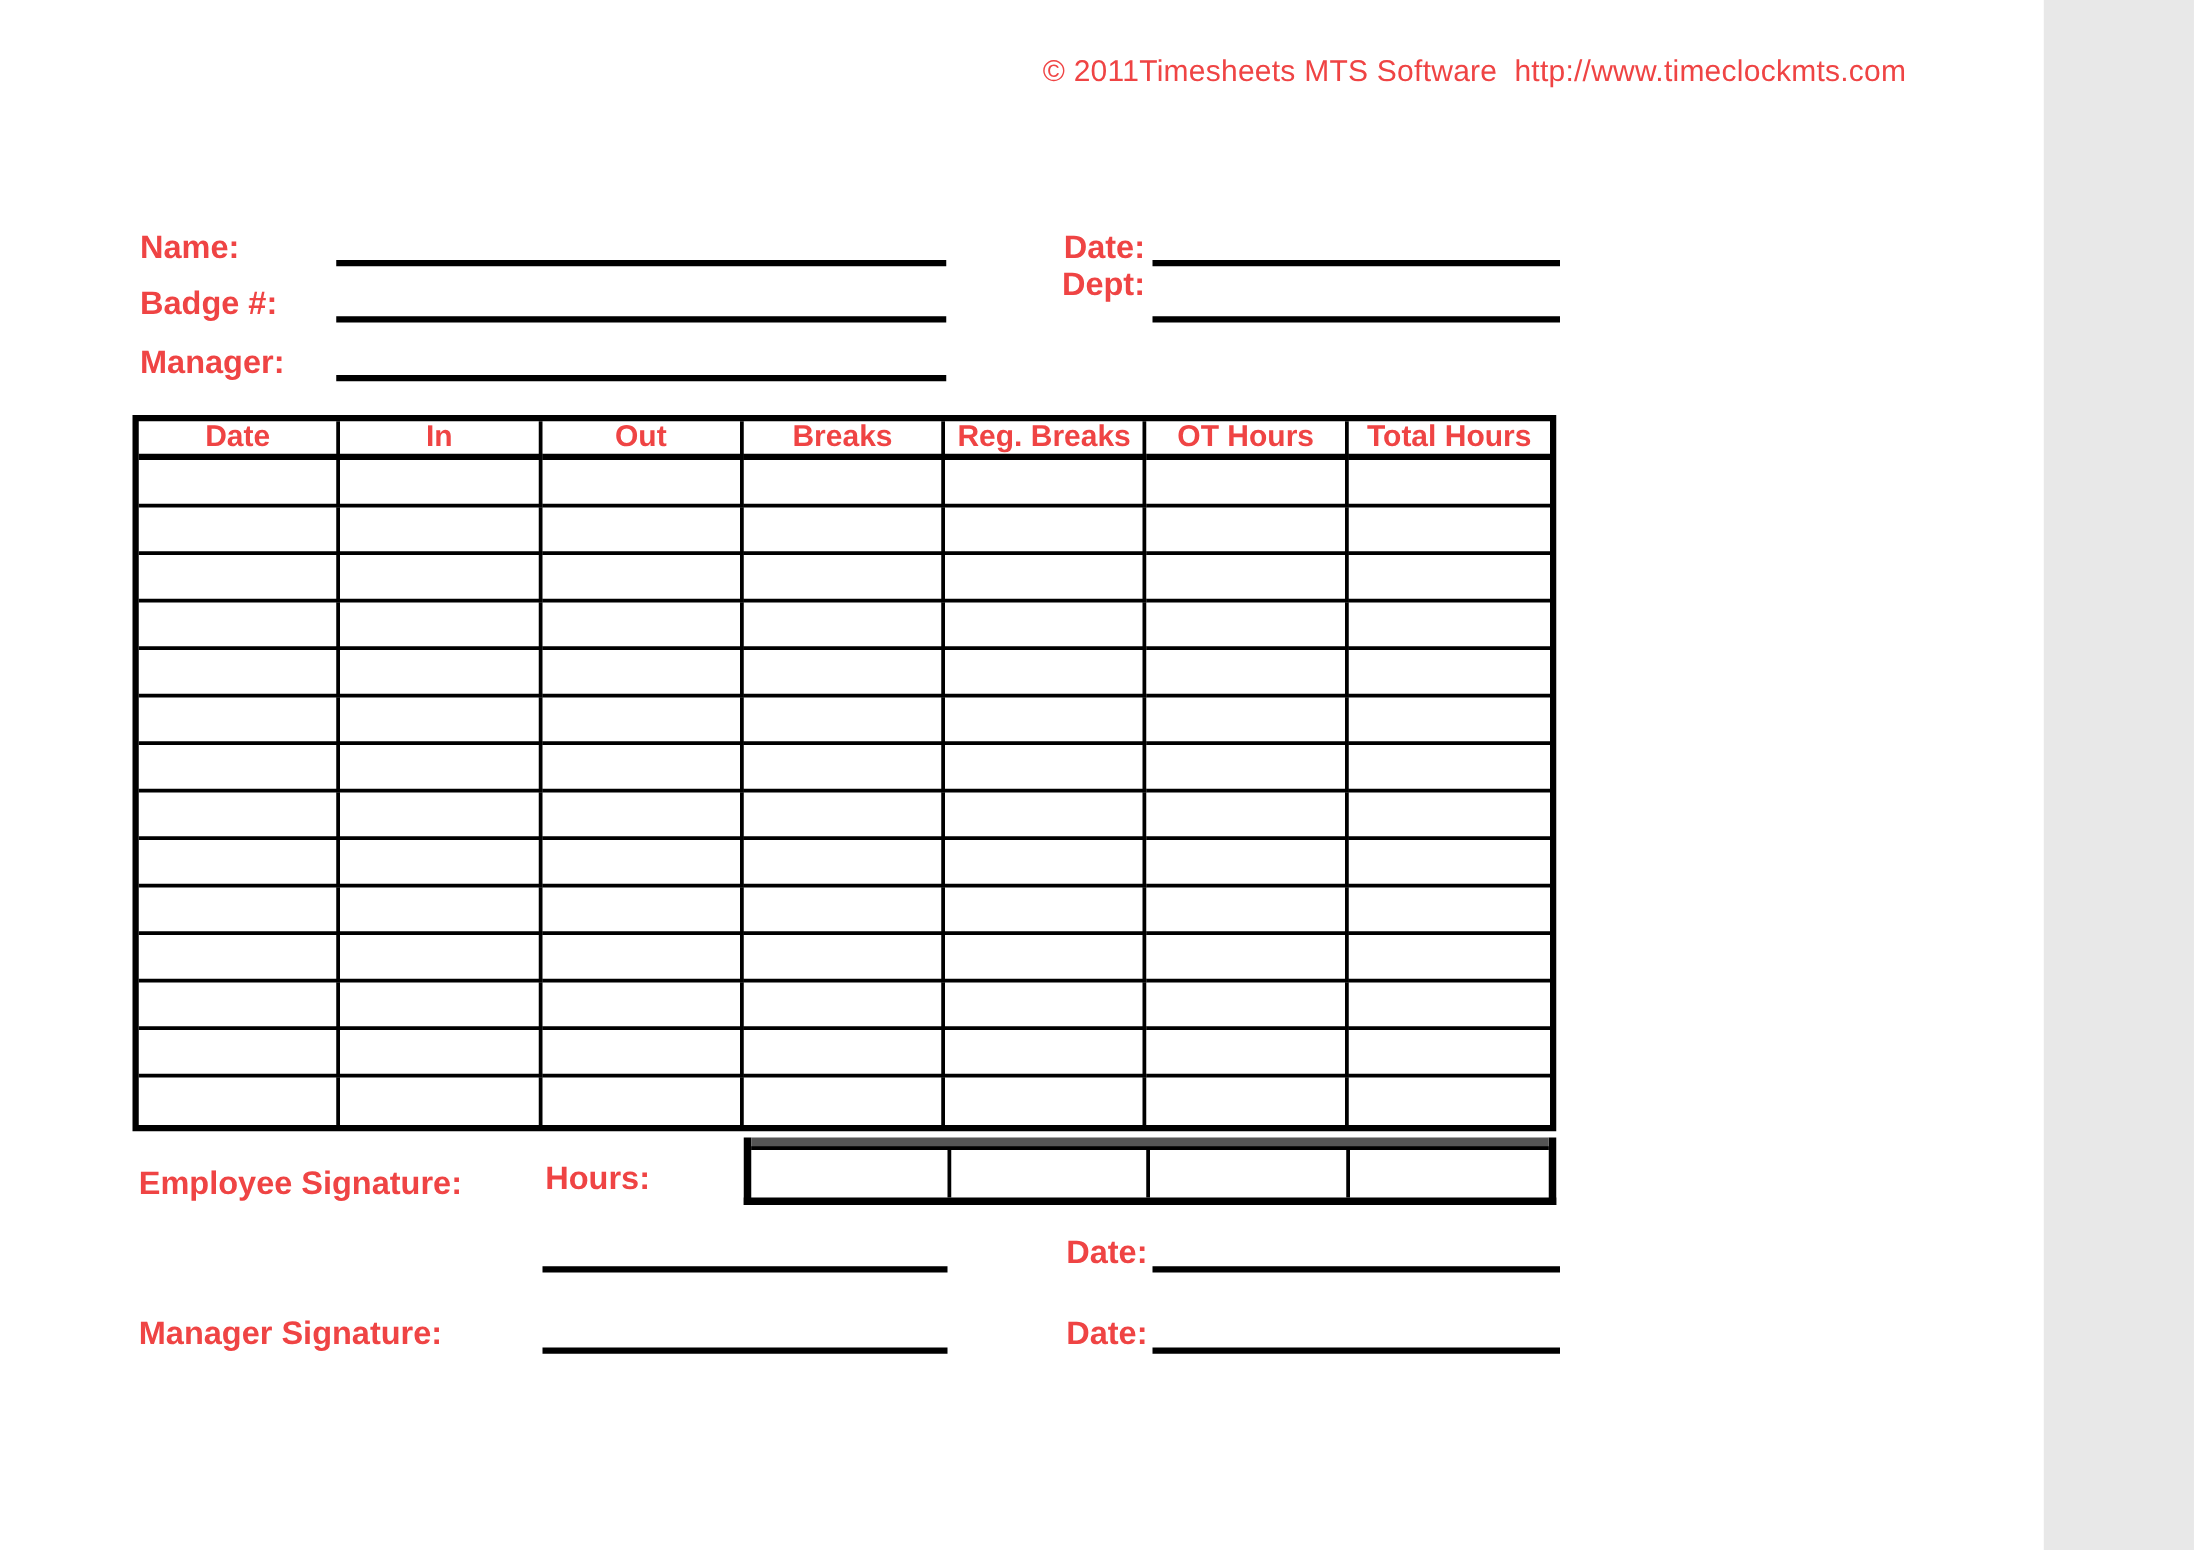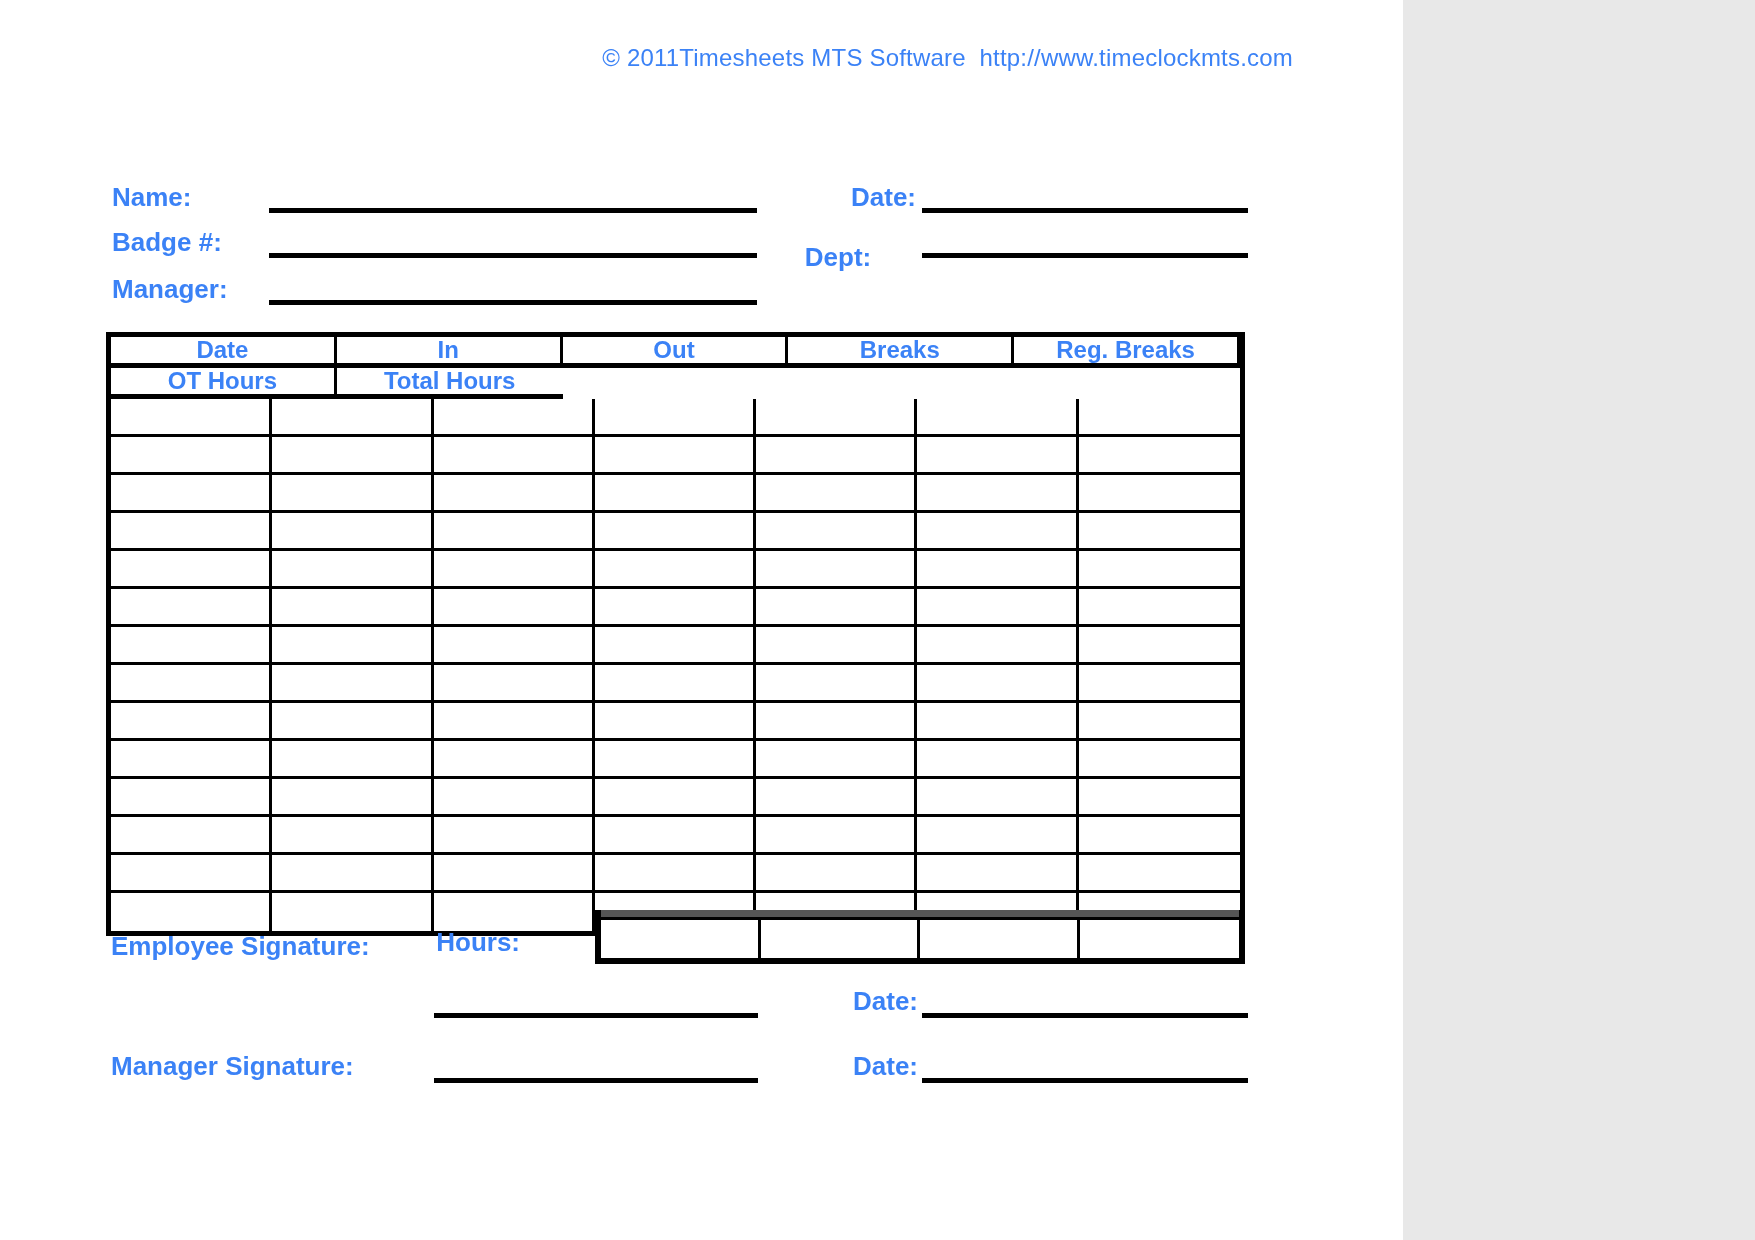--- a/index.html
+++ b/index.html
@@ -1,22 +1,22 @@
 <!DOCTYPE html>
 <html><head>
 <meta charset="utf-8">
 <style>
   * { margin:0; padding:0; box-sizing:border-box; }
   html,body { background:#e8e8e8; }
   .page {
     position:relative;
-    width:1403px; height:1240px;
+    width:1635px; height:1240px;
     background:#ffffff;
     font-family:"Liberation Sans","DejaVu Sans",sans-serif;
-    color:#3b82f6;
+    color:#ef4444;
     overflow:hidden;
     text-decoration:underline;
   }
 
   
   .copyright {
     position:absolute; top:44px; right:110px;
     font-size:24px; letter-spacing:0.2px; white-space:pre;
   }
   .doc-title {
@@ -27,21 +27,21 @@
   
   .flabel { position:absolute; font-size:26px; font-weight:bold; white-space:nowrap; }
   .flabel.r { text-align:right; }
   .wline { position:absolute; height:5px; background:#000; }
 
   
   .timesheet-table {
     position:absolute; left:106px; top:332px; width:1139px;
     border:5px solid #000; background:#fff;
   }
-  .thead { display:grid; grid-template-columns:repeat(5,1fr); }
+  .thead { display:grid; grid-template-columns:repeat(7,1fr); }
   .hcell {
     height:31px; border-right:3px solid #000; border-bottom:5px solid #000;
     display:flex; align-items:center; justify-content:center;
     font-size:24px; font-weight:bold; white-space:nowrap;
   }
   .hcell:last-child { border-right:none; }
   .trow { display:grid; grid-template-columns:repeat(7,1fr); }
   .tcell { height:38px; border-right:3px solid #000; border-bottom:3px solid #000; }
   .tcell:last-child { border-right:none; }
   .trow:last-child .tcell { border-bottom:none; }
@@ -74,21 +74,21 @@
 
   <div class="flabel" style="left:112px; top:227px;">Badge #:</div>
   <div class="wline" style="left:269px; top:253px; width:488px;"></div>
 
   <div class="flabel" style="left:112px; top:274px;">Manager:</div>
   <div class="wline" style="left:269px; top:300px; width:488px;"></div>
 
   <div class="flabel r" style="left:760px; top:182px; width:156px;">Date:</div>
   <div class="wline" style="left:922px; top:208px; width:326px;"></div>
 
-  <div class="flabel r" style="left:760px; top:242px; width:156px;text-align:center;">Dept:</div>
+  <div class="flabel r" style="left:760px; top:212px; width:156px;">Dept:</div>
   <div class="wline" style="left:922px; top:253px; width:326px;"></div>
 
   <div class="timesheet-table">
     <div class="thead">
       <div class="hcell">Date</div>
       <div class="hcell">In</div>
       <div class="hcell">Out</div>
       <div class="hcell">Breaks</div>
       <div class="hcell">Reg. Breaks</div>
       <div class="hcell">OT Hours</div>

